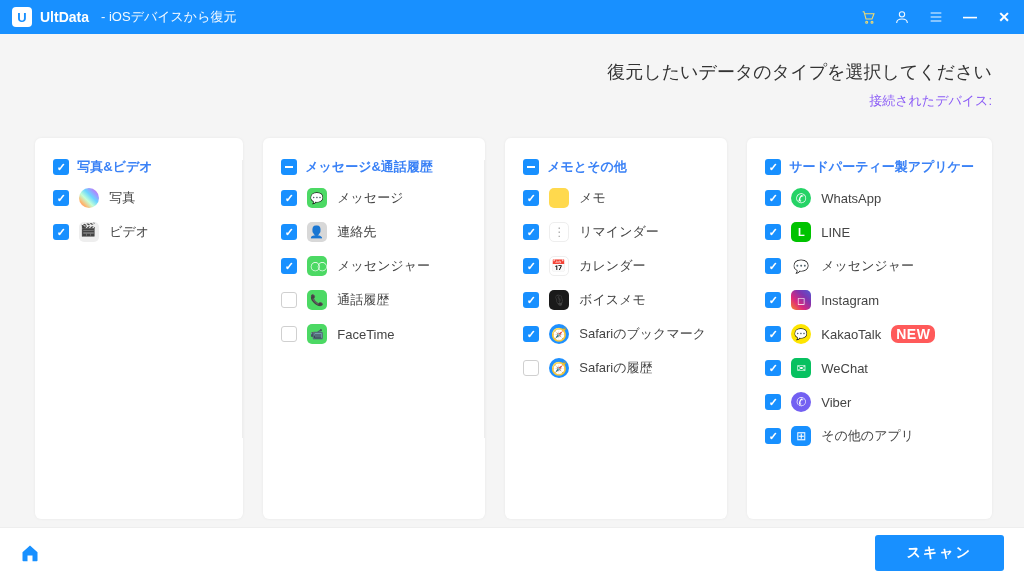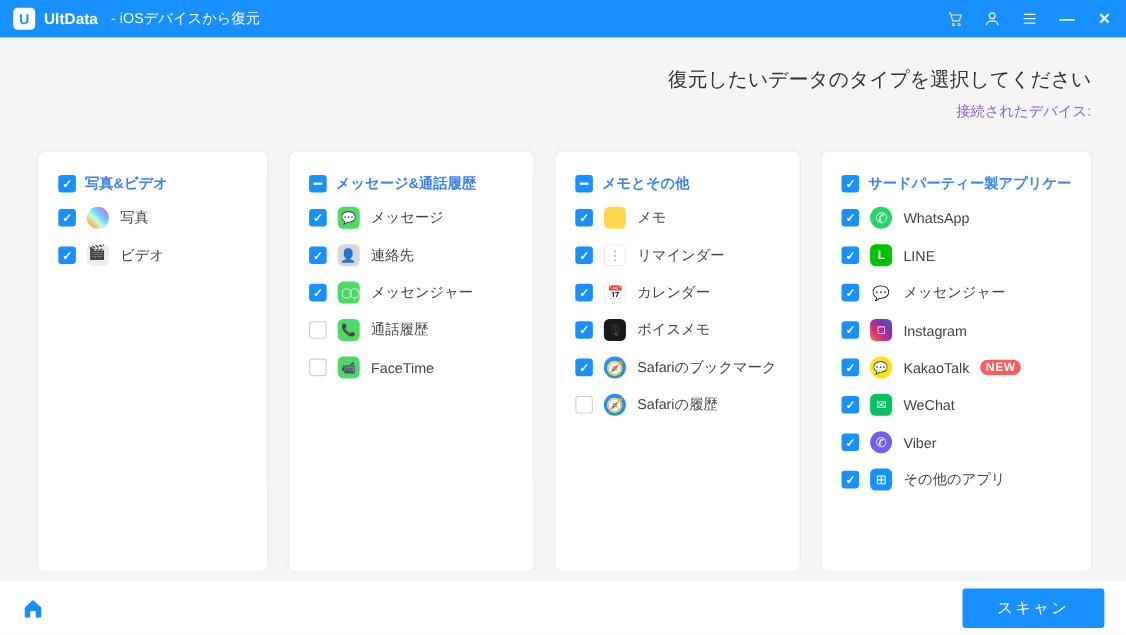--- a/index.html
+++ b/index.html
@@ -73,25 +73,25 @@
     .ico-instagram::after { content:"◻"; color:white; font-size:10px; }
     .ico-kakao { background:#fee500; border-radius:50%; }
     .ico-kakao::after { content:"💬"; font-size:11px; }
     .ico-wechat { background:#07c160; }
     .ico-wechat::after { content:"✉"; color:white; font-size:11px; }
     .ico-viber { background:#7360f2; border-radius:50%; }
     .ico-viber::after { content:"✆"; color:white; font-size:12px; }
     .ico-other { background:#1890ff; }
     .ico-other::after { content:"⊞"; color:white; font-size:12px; }
 
-    .new-badge { background:#ff5a5a; color:white; font-size:11px; padding:1px 5px; border-radius:7px; font-weight:600; letter-spacing:0.5px; }
+    .new-badge { background:#ff5a5a; color:white; font-size:14px; padding:1px 5px; border-radius:7px; font-weight:600; letter-spacing:0.5px; }
 
     .footer { height: 50px; background: white; border-top: 1px solid #eee; display: flex; align-items: center; padding: 0 20px; }
     .home-icon { width: 20px; height: 20px; fill: #1890ff; cursor: pointer; }
-    .scan-btn { margin-left: auto; background: #1890ff; color: white; border: none; padding: 9px 32px; font-size: 14px; border-radius: 3px; cursor: pointer; letter-spacing: 2px; }
+    .scan-btn { margin-left: auto; background: #1890ff; color: white; border: none; padding: 9px 32px; font-size: 14px; border-radius: 3px; cursor: pointer; letter-spacing: 2px; font-weight: bold; }
   </style>
 </head>
 <body>
 
 <div class="titlebar">
   <div class="titlebar-left">
     <div class="logo-box">U</div>
     <span class="app-name">UltData</span>
     <span class="app-sub">- iOSデバイスから復元</span>
   </div>

